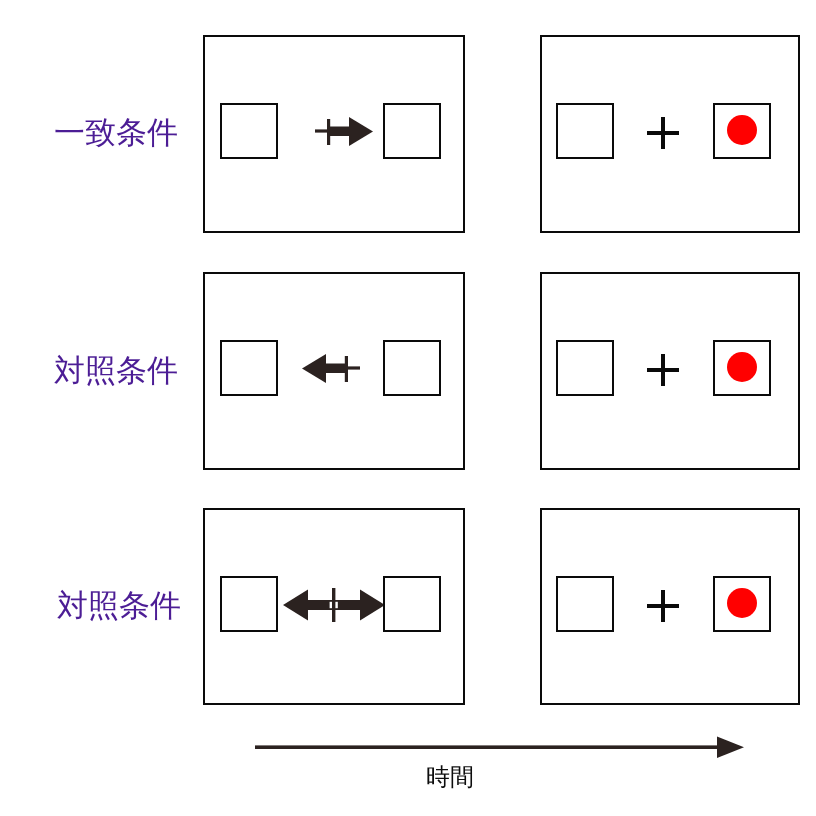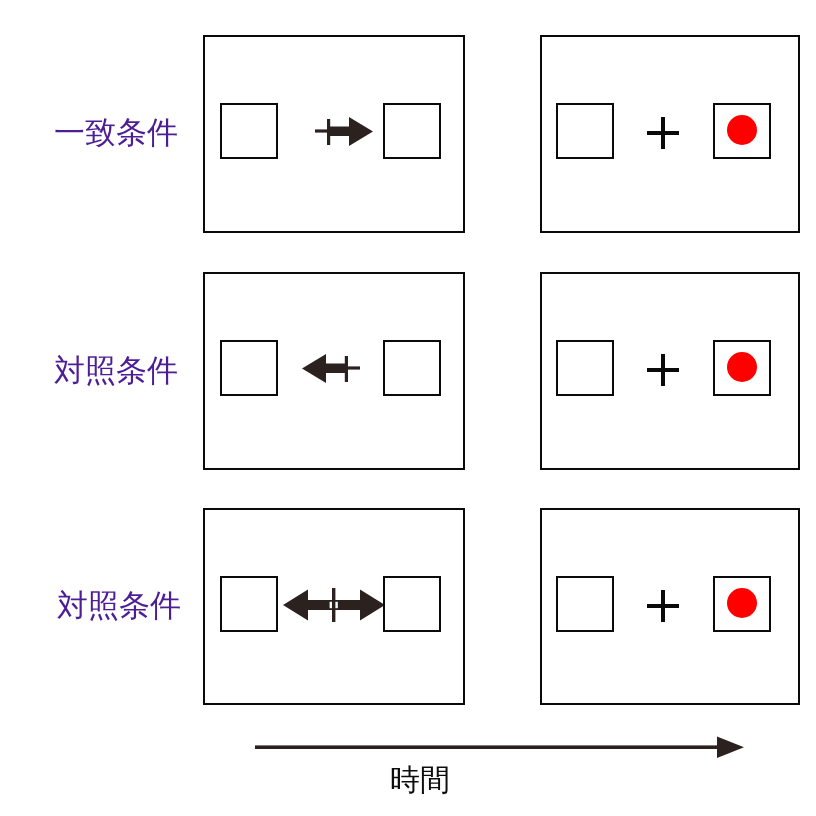--- a/index.html
+++ b/index.html
@@ -52,24 +52,25 @@
   .fix .h{position:absolute;background:#0a0a0a;}
   .fix .v{position:absolute;background:#0a0a0a;}
 
   
   .cue{position:absolute;}
 
   
   .timeaxis{position:absolute;}
   .time-label{
     position:absolute;
-    font-size:30px;
+    font-size:24px;
     line-height:1;
     color:#0d0d0d;
     white-space:nowrap;
+    text-align:center;
     font-family:Liberation Sans, sans-serif;
   }
 </style>
 </head>
 <body>
 
 <div id="stage">
 
   <div class="row-label" style="left:8px;top:117px;width:170px;">一致条件</div>
 

